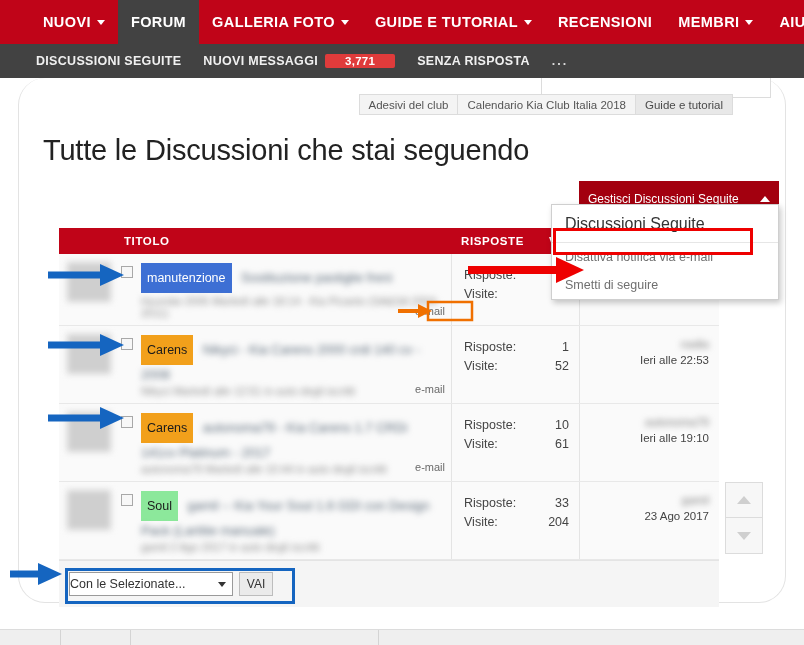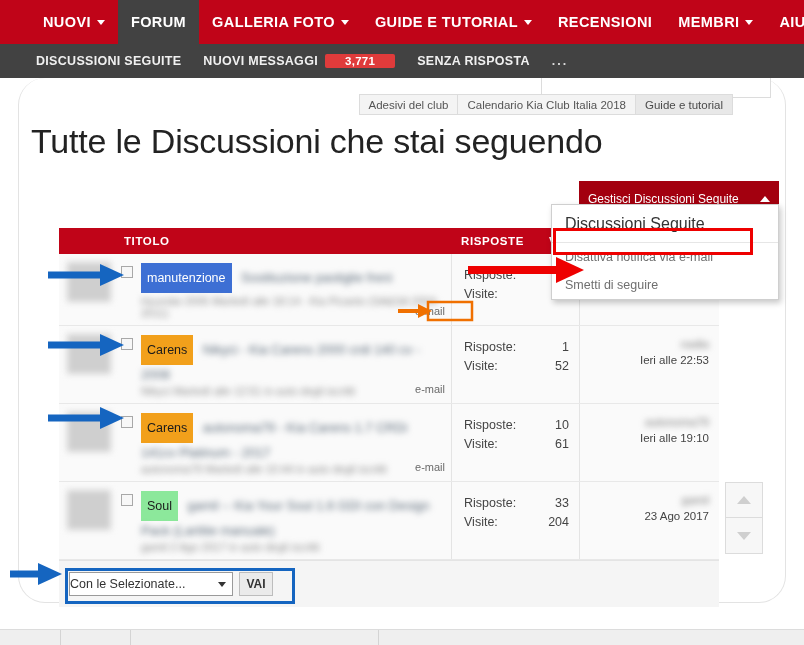--- a/index.html
+++ b/index.html
@@ -80,22 +80,22 @@
   .tab.current { background:#e8e8e8; color:#4a4a4a; position:relative; }
   .tab.current:after{
     content:""; position:absolute; left:50%; margin-left:-5px; top:-7px;
     width:0;height:0;border-left:6px solid transparent;
     border-right:6px solid transparent;border-bottom:6px solid #fff;
   }
 
   .titleblock { position:absolute; left:12px; top:44px; }
   .page-title {
     font-family:"Liberation Sans", sans-serif;
-    font-size:34px; color:#222; font-weight:normal;
-    margin:0; letter-spacing:-.2px;
+    font-size:29px; color:#222; font-weight:normal;
+    margin:12px; letter-spacing:-.2px;
   }
   .page-sub { font-size:12.5px; color:#4a4a4a; margin-top:4px; }
 
   
   .manage-wrap { position:absolute; right:6px; top:103px; width:200px; z-index:30; }
   .manage-btn {
     background:#a3000f; color:#fff; font-size:12px;
     padding:11px 9px; display:flex; align-items:center; justify-content:space-between;
     cursor:pointer; white-space:nowrap;
   }
@@ -191,21 +191,21 @@
     display:flex; align-items:center; justify-content:space-between;
     font-size:12.5px; color:#333; padding:0 6px 0 0; cursor:pointer;
   }
   .sel-caret{
     width:0;height:0;border-left:4px solid transparent;
     border-right:4px solid transparent;border-top:5px solid #333;
   }
   .go-btn {
     margin-left:6px; height:24px; min-width:34px;
     background:#ebebeb; border:1px solid #bdbdbd; color:#333;
-    font-size:12px; font-weight:bold;
+    font-size:12px; font-weight:normal;
     display:flex;align-items:center;justify-content:center; cursor:pointer;
   }
 
   
   .annot-box-blue {
     position:absolute; left:-4px; top:-4px; width:230px; height:36px;
     border:3px solid #1565c0; pointer-events:none; z-index:20;
   }
 
   

